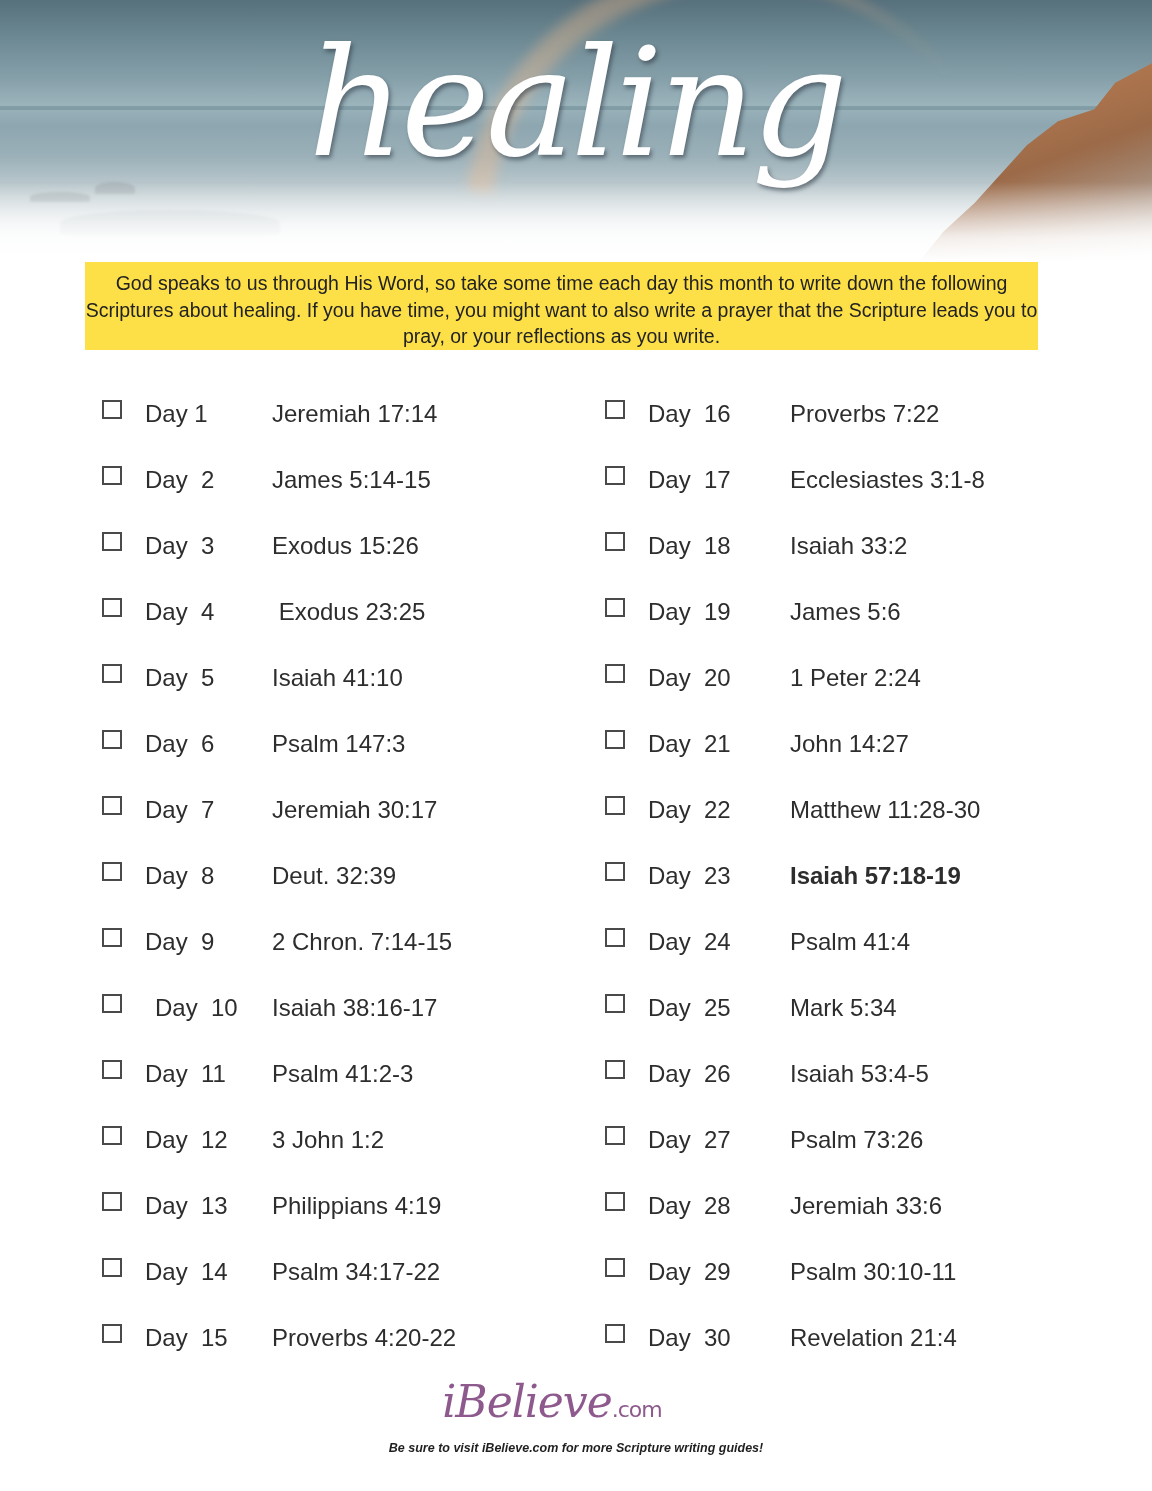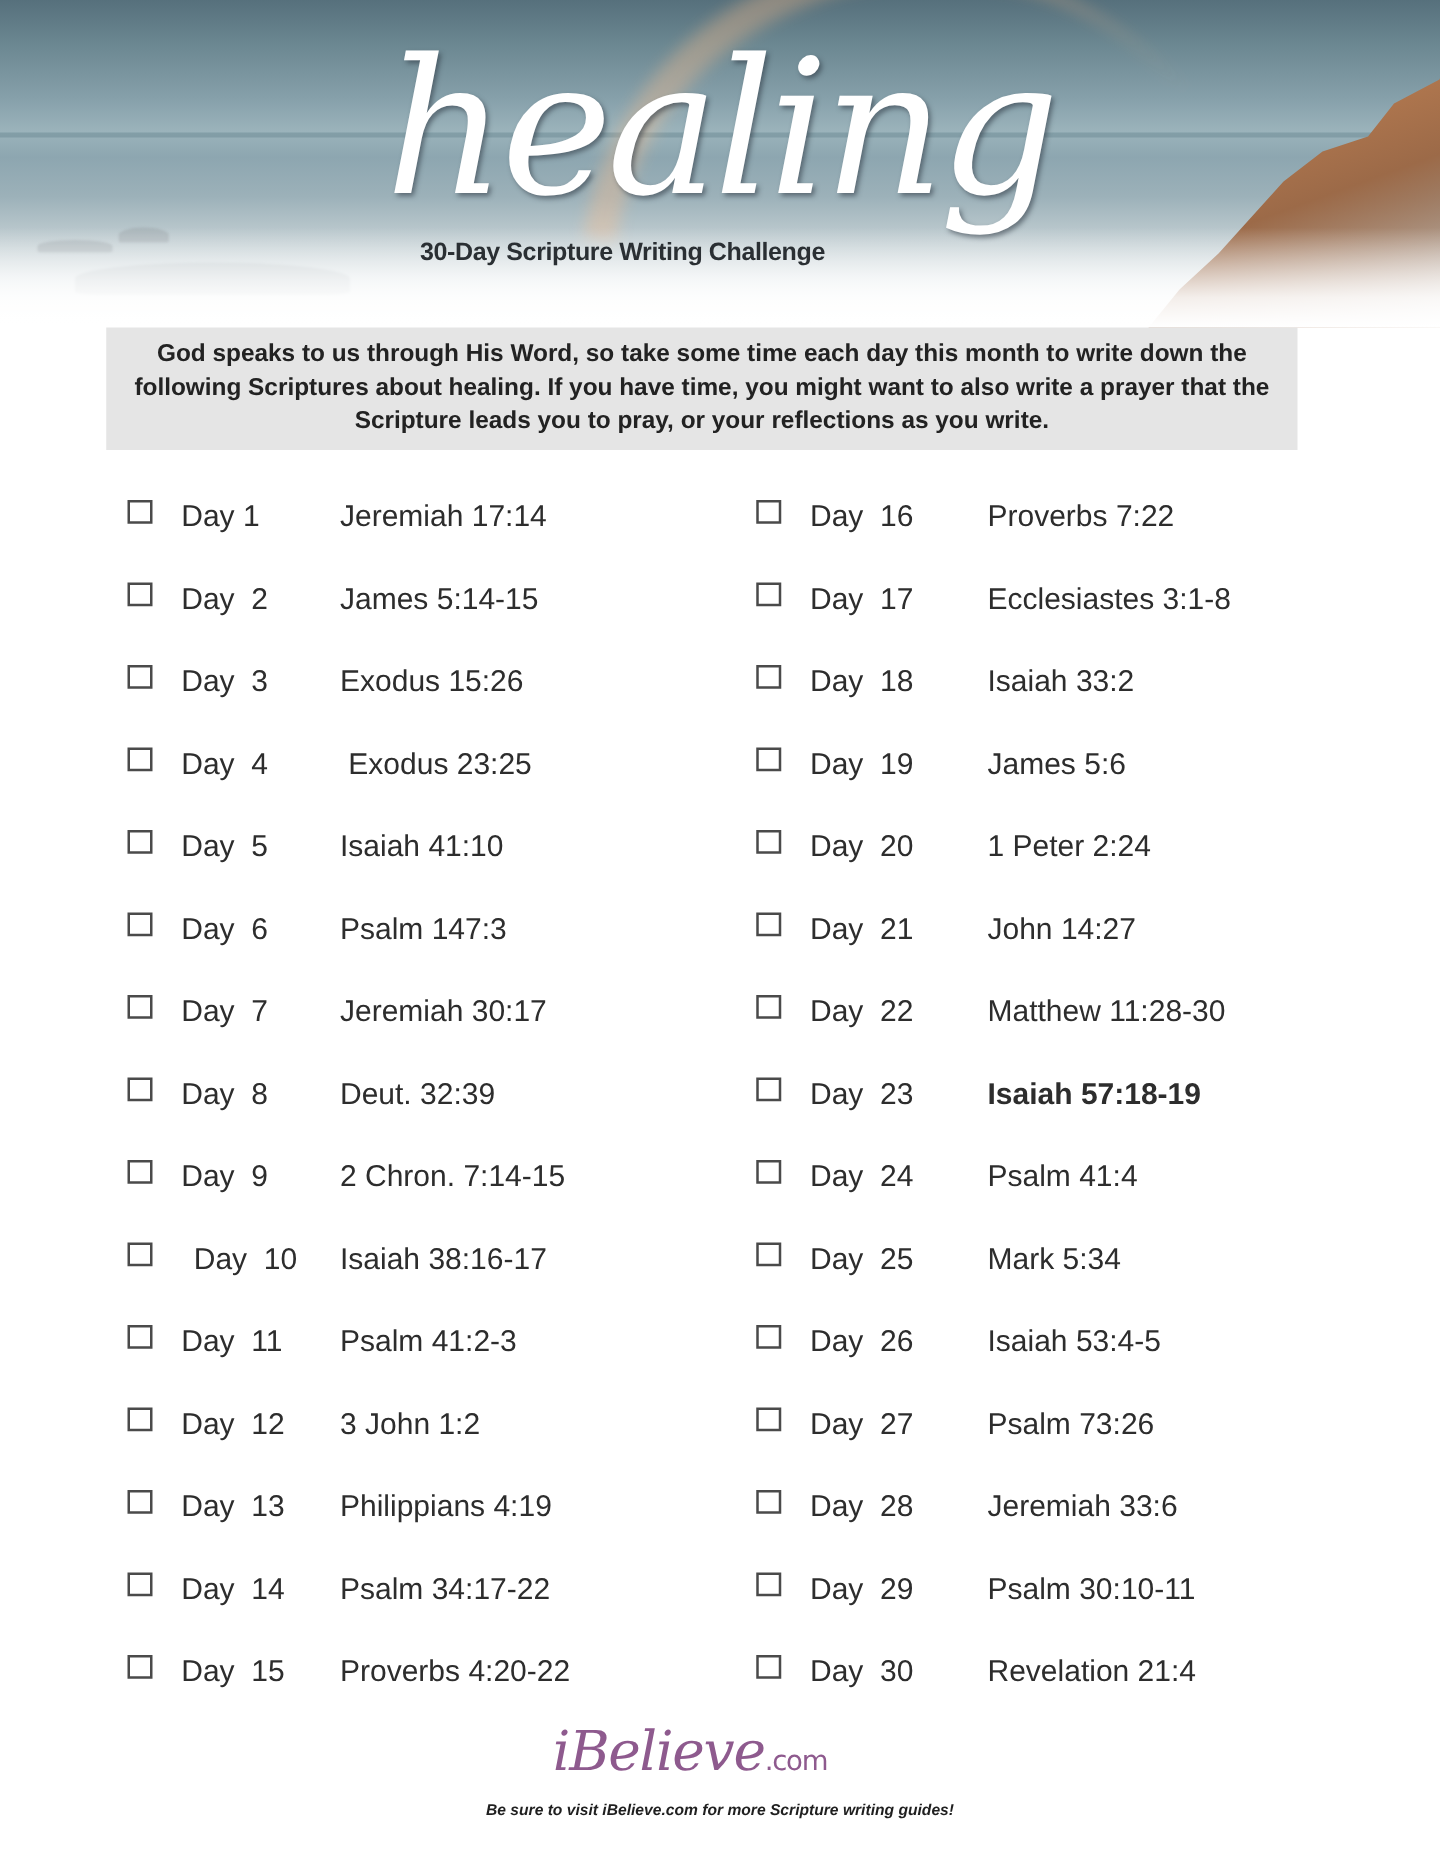--- a/index.html
+++ b/index.html
@@ -43,24 +43,24 @@
     position: absolute; left: 0; width: 1152px; top: 28px; text-align: center;
     font-family: "DejaVu Serif", serif; font-style: italic; font-size: 150px; line-height: 1;
     color: #ffffff; letter-spacing: -4px;
     text-shadow: 2px 3px 4px rgba(40,50,60,0.55);
   }
   .subtitle {
     position: absolute; left: 336px; top: 191px; font-size: 20px; font-weight: bold;
     color: #2a2f33; letter-spacing: -0.3px;
   }
   .intro {
-    position: absolute; left: 85px; top: 262px; width: 953px; height: 98px;
-    background: #e5e5e5;
+    position: absolute; left: 85px; top: 262px; width: 953px; height: 88px;
+    background: #fde047;
     text-align: center; font-size: 19.5px; line-height: 26.5px; color: #222;
-    padding-top: 8px; box-sizing: border-box; font-weight: bold;
+    padding-top: 8px; box-sizing: border-box;
   }
   .list { position: absolute; top: 380px; }
   .list.left { left: 102px; }
   .list.right { left: 605px; }
   .row { position: relative; height: 66px; font-size: 24px; color: #2d2d2d; }
   .cb {
     position: absolute; left: 0; top: 20px; width: 20px; height: 19px;
     border: 2px solid #4a4a4a; box-sizing: border-box; background: #fff; cursor: pointer;
   }
   .day-label { position: absolute; left: 43px; top: 20px; }
@@ -83,21 +83,20 @@
 
 <div class="header">
   <div class="horizon"></div>
   <div class="rainbow"></div>
   <div class="islet" style="left:30px;top:192px;width:60px;height:10px;"></div>
   <div class="islet" style="left:95px;top:182px;width:40px;height:12px;"></div>
   <div class="islet" style="left:60px;top:210px;width:220px;height:26px;opacity:0.5;"></div>
   <div class="cliff"></div>
   <div class="cliff-fade"></div>
   <div class="title-script">healing</div>
-  <div class="subtitle">30-Day Scripture Writing Challenge</div>
 </div>
 
 <div class="intro">
   <span>God speaks to us through His Word, so take some time each day this month to write down the following Scriptures about healing. If you have time, you might want to also write a prayer that the Scripture leads you to pray, or your reflections as you write.</span>
 </div>
 
 <div class="list left" id="list-left">
     <div class="row">
       <span class="cb"></span>
       <span class="day-label" style="white-space: pre;">Day 1</span>

